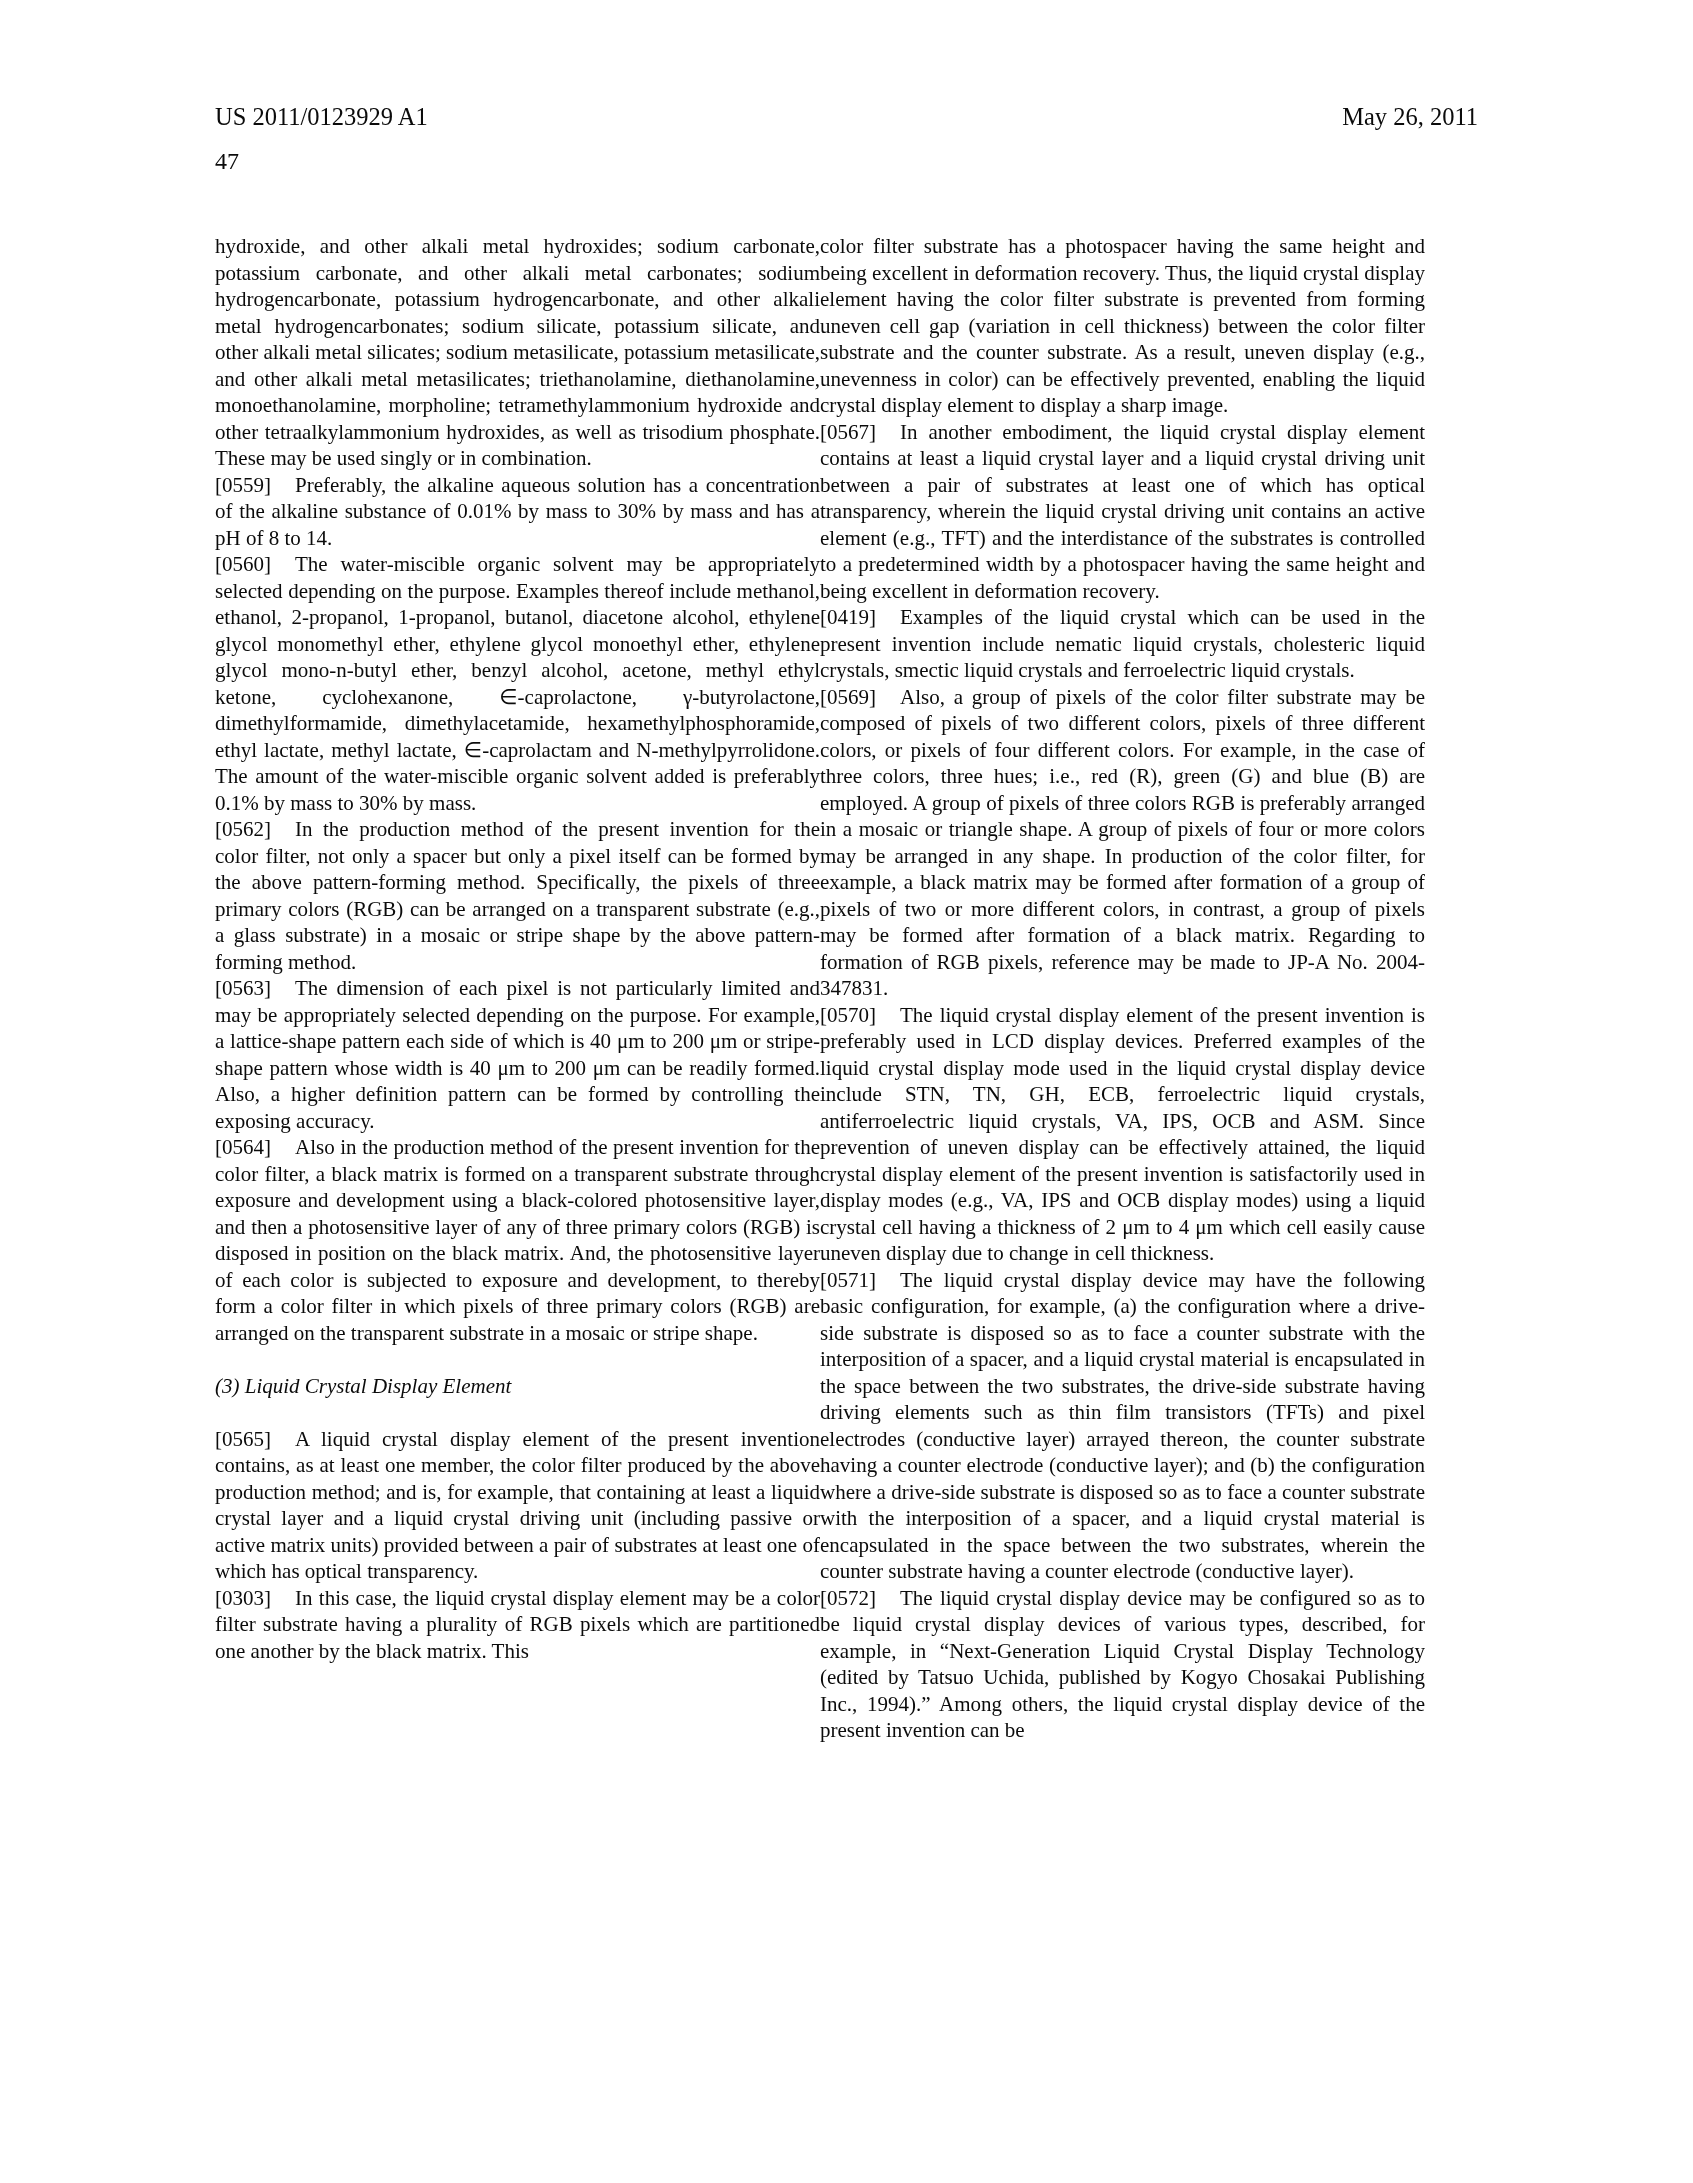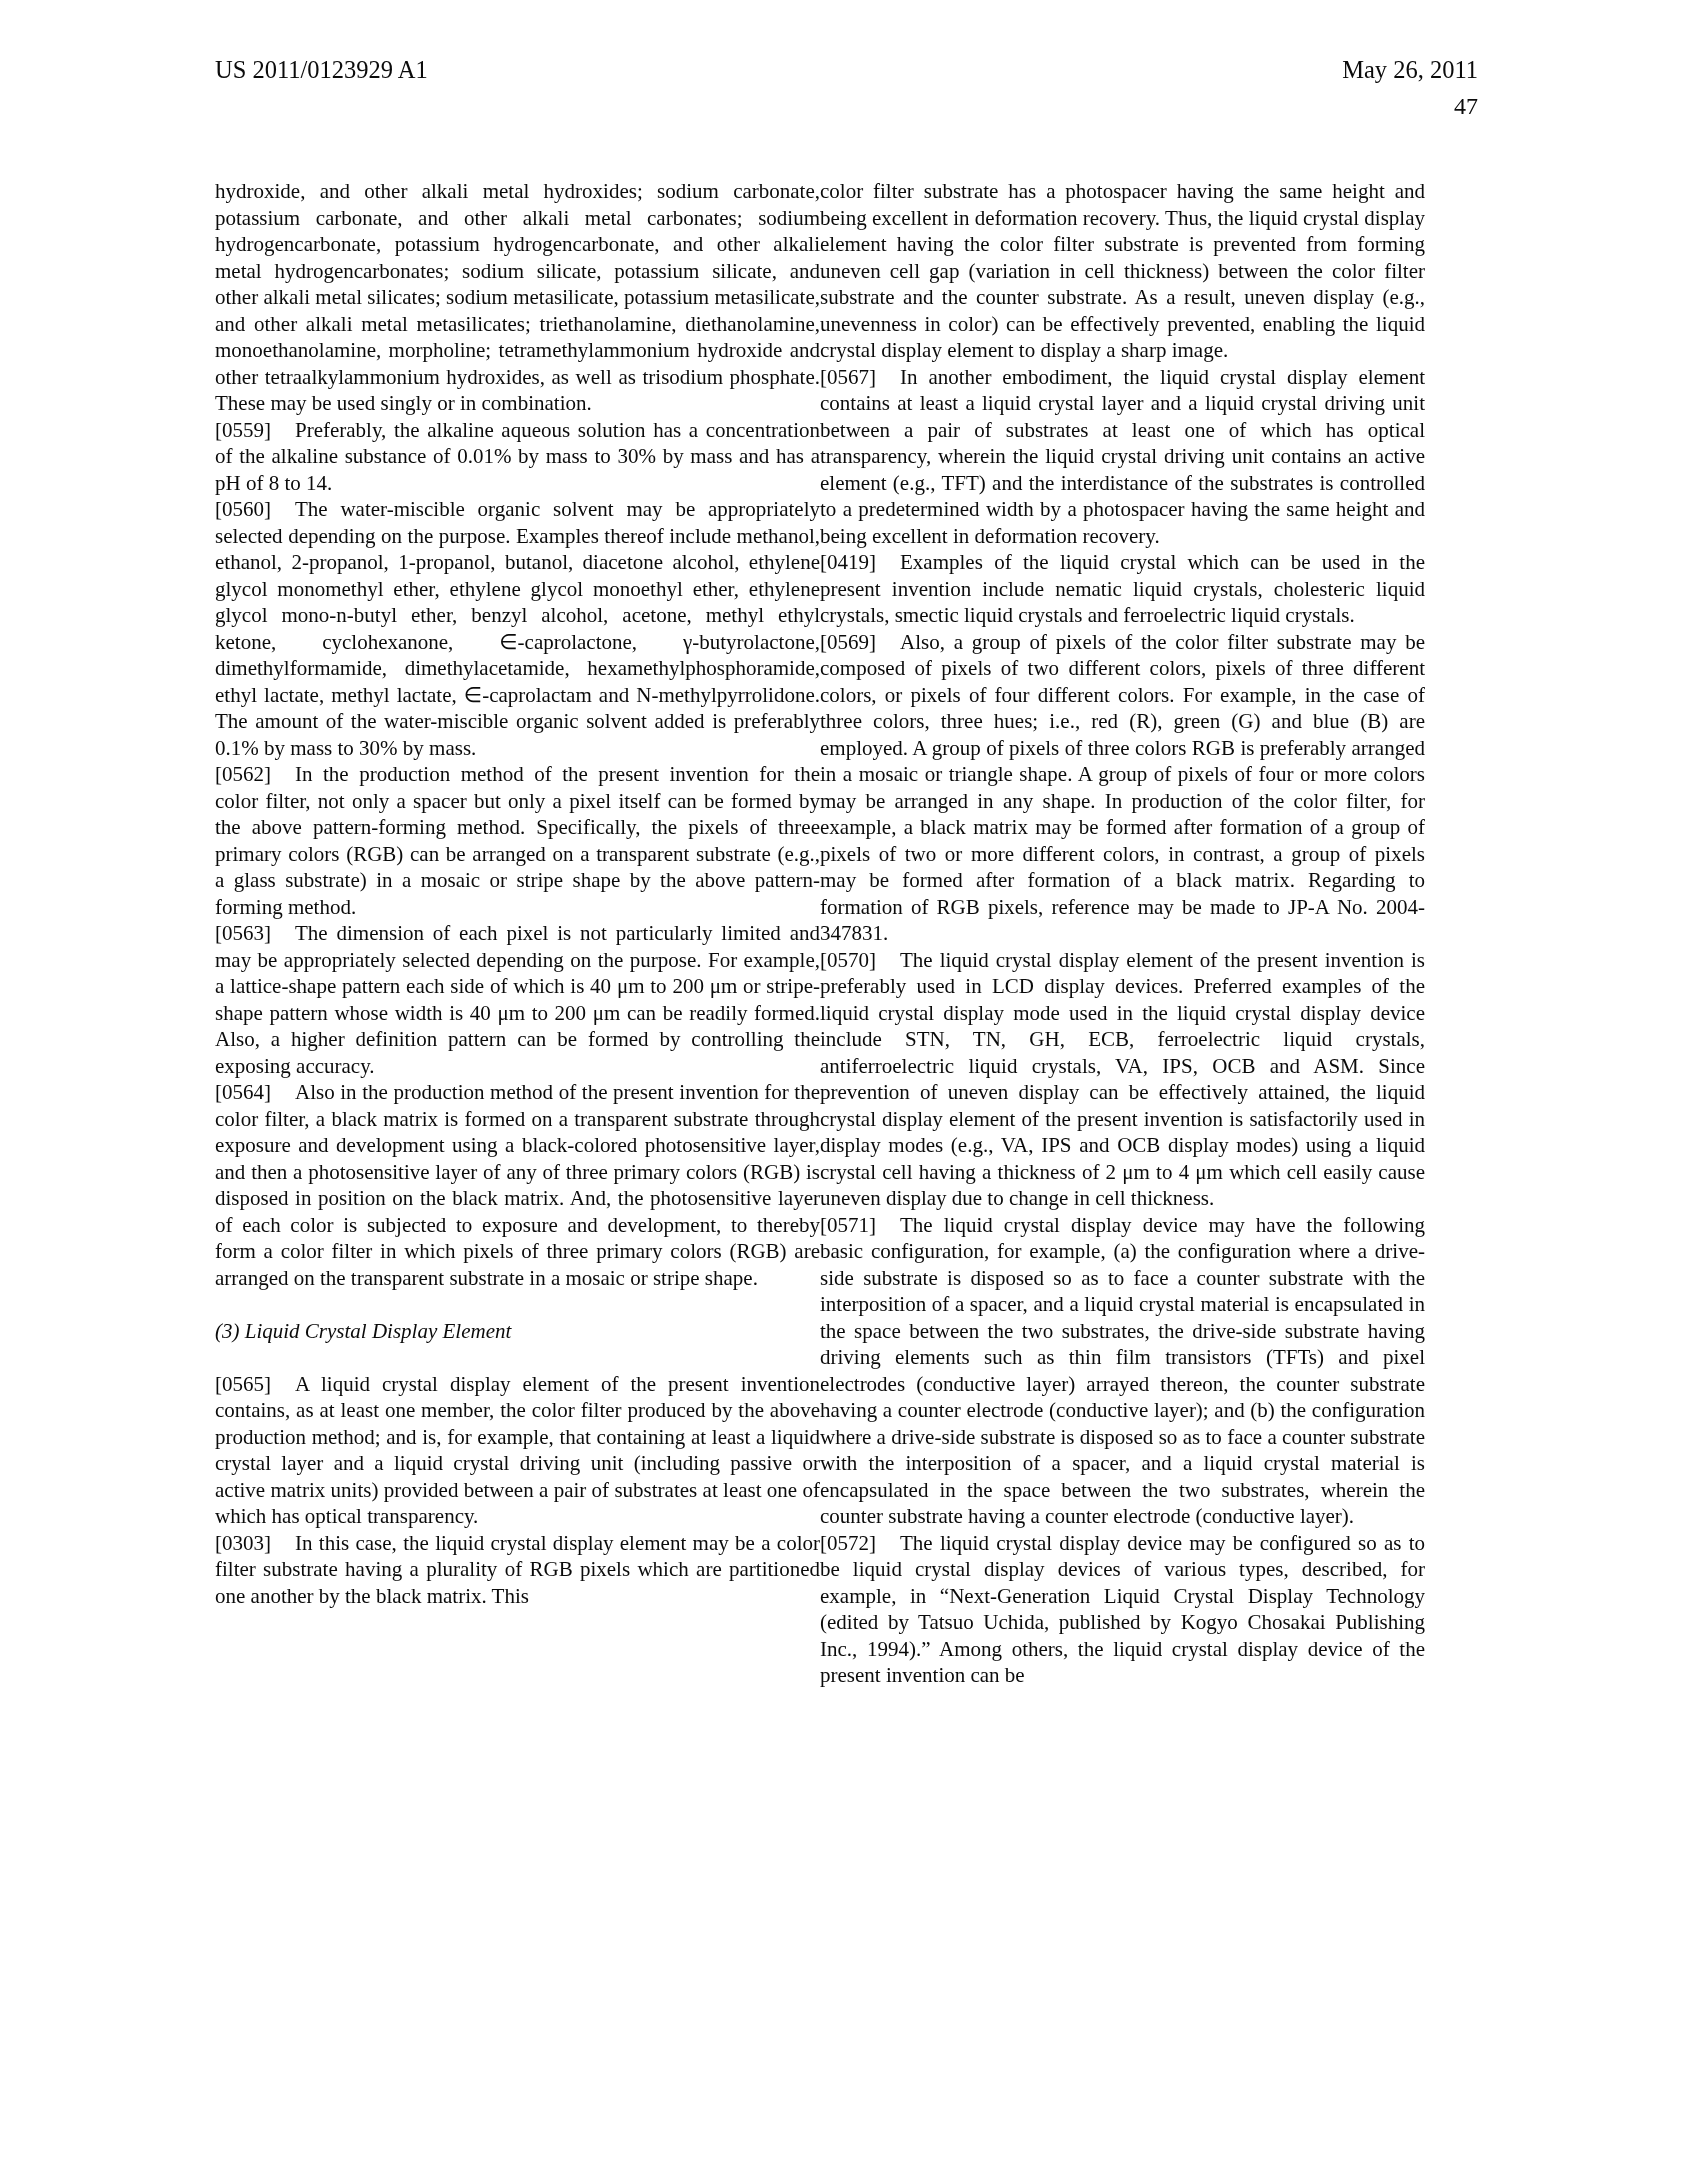--- a/index.html
+++ b/index.html
@@ -3,34 +3,34 @@
 <meta charset="utf-8">
 <style>
   * { margin: 0; padding: 0; box-sizing: border-box; }
   html, body { background: #ffffff; }
   .page {
     width: 1694px;
     height: 2183px;
     background: #ffffff;
     color: #0b0b0b;
     font-family: "Liberation Serif", serif;
-    padding: 56px 216px 0 215px;
+    padding: 103px 216px 0 215px;
     overflow: hidden;
     position: relative;
   }
   .header-row {
     display: flex;
     justify-content: space-between;
     align-items: baseline;
     font-size: 24.5px;
   }
   .page-number {
-    text-align: right;
+    text-align: left;
     font-size: 24px;
-    margin-top: 9px;
+    margin-top: 17px;
   }
   .columns {
     display: flex;
     margin-top: 58px;
   }
   .column {
     width: 605px;
     font-size: 21px;
     line-height: 26.5px;
     text-align: justify;

